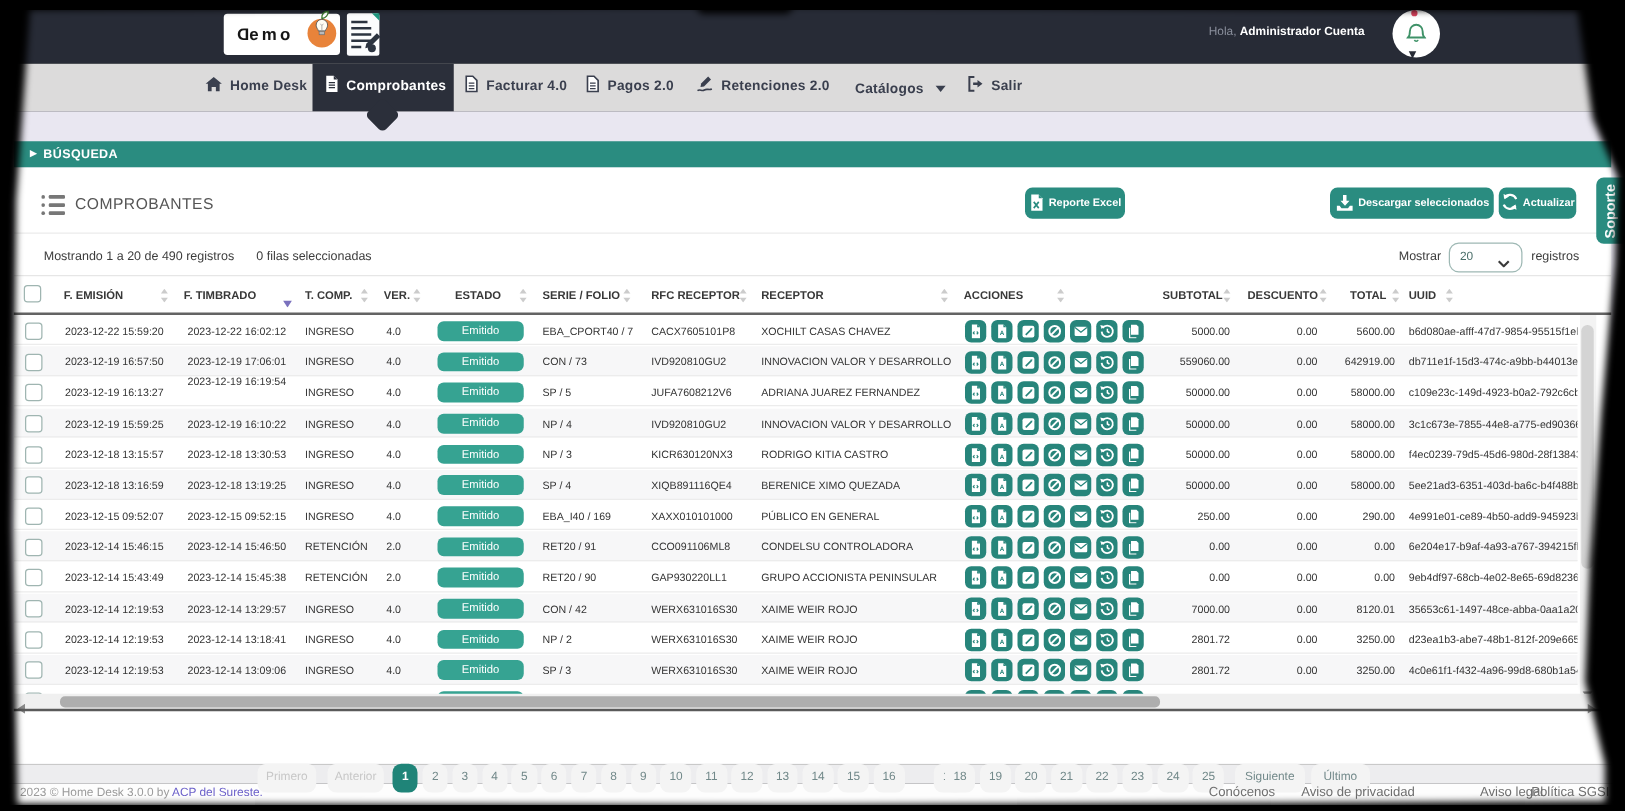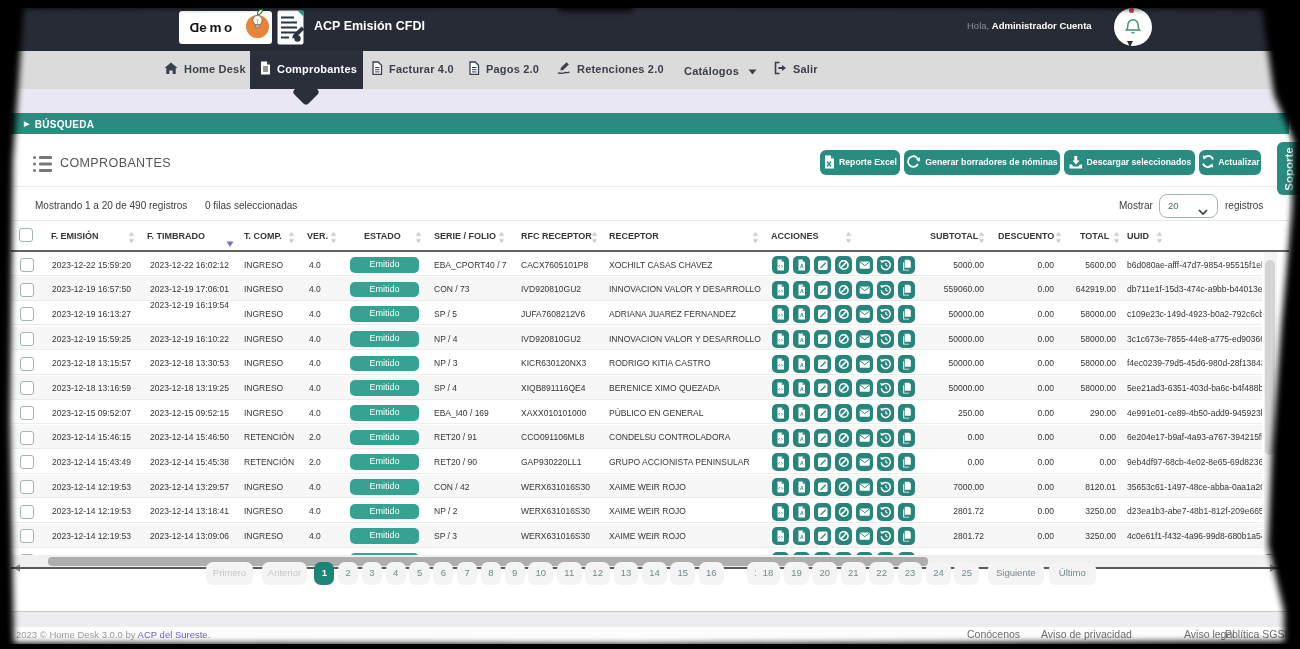--- a/index.html
+++ b/index.html
@@ -15,21 +15,21 @@
 .navitem{position:absolute;top:51px;height:37.5px;line-height:37.5px;font-size:11px;font-weight:bold;color:#3a3f4e;white-space:nowrap;letter-spacing:.2px}
 .navitem svg{vertical-align:-2px;margin-right:6px}
 .tbtn{position:absolute;height:25px;background:#2a8c80;border-radius:6px;color:#fff;font-size:8.7px;font-weight:bold;line-height:25px;text-align:center;white-space:nowrap}
 .tbtn svg{vertical-align:-3.5px;margin-right:4px}
 .hcell{position:absolute;top:222px;height:28px;line-height:28px;font-size:9px;font-weight:bold;color:#383838;white-space:nowrap}
 .cell{position:absolute;font-size:8.5px;color:#343434;white-space:nowrap;line-height:24.67px;height:24.67px}
 .cbx{position:absolute;width:14px;height:14px;border:1.6px solid #9fb5b1;border-radius:3px;background:#fff}
 .badge{position:absolute;width:69px;height:15.5px;background:#36a392;border-radius:5px;color:#fff;font-size:9px;line-height:15.5px;text-align:center}
 .abtn{position:absolute;width:17px;height:18px;background:#27857b;border-radius:5px}
 .abtn svg{position:absolute;left:50%;top:50%;transform:translate(-50%,-50%)}
-.pp{position:absolute;top:562px;height:22.5px;background:#f4f4f4;border-radius:7px;font-size:9.5px;color:#72898a;line-height:22.5px;text-align:center}
+.pp{position:absolute;top:611px;height:22.5px;background:#f4f4f4;border-radius:7px;font-size:9.5px;color:#72898a;line-height:22.5px;text-align:center}
 .srt{position:absolute;top:229px}
 
 </style></head><body>
 <div id="page">
 <div class="abs hdr"></div>
 <div class="abs nav"></div>
 <div class="abs content"></div>
 <div class="abs strip"></div>
 <div class="abs footer"></div>
 <div class="abs" style="left:179px;top:11px;width:93px;height:33px;background:#fff;border-radius:3px"></div>
@@ -41,21 +41,20 @@
         <path stroke="#999" stroke-width="0.6" fill="none" d="M7.3 11l1.2 1.5L9.7 11M8.5 12.5v4"></path>
         <rect x="6.3" y="17" width="4.4" height="2.8" fill="#b9babc" stroke="#666" stroke-width="0.5"></rect>
       </svg></div>
 <div class="abs" style="left:277px;top:10px"><svg width="30" height="35" viewBox="0 0 30 35" style="">
         <rect x="0.5" y="0.5" width="26" height="34" rx="2" fill="#fbfcfd"></rect>
         <path fill="#1f9880" d="M20.5 0.5h6v6z"></path>
         <path stroke="#2c3440" stroke-width="2" d="M4 7.5h13M4 12.5h16M4 17.5h16M4 22.5h16M4 27.5h8"></path>
         <path fill="#2c3440" d="M16 25l8.5-8.5 2.8 2.8L18.8 27.8l-3.6.8z"></path>
         <circle cx="20.5" cy="28.5" r="3.2" fill="#2c3440"></circle>
       </svg></div>
-<div class="abs" style="left:314px;top:15px;width:200px;height:22px;line-height:22px;color:#fff;font-size:12.5px;font-weight:bold">ACP Emisión CFDI</div>
 <div class="abs" style="left:967px;top:19px;height:14px;line-height:14px;font-size:9.5px;color:#8a8f9c">Hola, <b style="color:#fff">Administrador Cuenta</b></div>
 <div class="abs" style="left:1113.5px;top:8px;width:38px;height:38px;background:#fff;border-radius:50%"></div>
 <div class="abs" style="left:1124.5px;top:17.5px"><svg width="16" height="17" viewBox="0 0 16 17" style="">
         <path fill="none" stroke="#3f9268" stroke-width="1.5" d="M8 1.8a5.1 5.1 0 0 1 5.1 5.1c0 3.4.8 4.4 1.5 5.1H1.4c.7-.7 1.5-1.7 1.5-5.1A5.1 5.1 0 0 1 8 1.8z"></path>
         <path fill="none" stroke="#3f9268" stroke-width="1.3" d="M6.6 13.9a1.45 1.45 0 0 0 2.8 0"></path>
       </svg></div>
 <div class="abs" style="left:1129px;top:8px;width:4.5px;height:4.5px;background:#d8415c;border-radius:50%"></div>
 <div class="abs" style="left:1127px;top:41px;width:0;height:0;border-left:3.5px solid transparent;border-right:3.5px solid transparent;border-top:6px solid #272b36"></div>
 <div class="abs" style="left:250px;top:51px;width:113px;height:37.5px;background:#2b2f3a"></div>
 <div class="abs" style="left:296px;top:82px;width:20px;height:20px;background:#2b2f3a;border-radius:4px;transform:rotate(45deg)"></div>
@@ -95,24 +94,20 @@
         <rect x="6" y="8.5" width="13" height="3" rx="1" fill="#777"></rect>
         <rect x="0" y="15.0" width="3" height="3" rx="1.5" fill="#777"></rect>
         <rect x="6" y="15.0" width="13" height="3" rx="1" fill="#777"></rect>
       </svg></div>
 <div class="abs" style="left:60px;top:154px;height:18px;line-height:18px;font-size:12.5px;color:#555;letter-spacing:.4px">COMPROBANTES</div>
 <div class="tbtn" style="left:820px;top:150px;width:80px"><svg width="12" height="14" viewBox="0 0 12 14" style="">
         <path fill="#fff" d="M2 0.5h6l3 3v10H2z"></path>
         <path fill="#2a8c80" d="M8 0.5l3 3H8z"></path>
         <path stroke="#2a8c80" stroke-width="1.3" d="M4 6.5l4 5m0-5l-4 5"></path>
       </svg>Reporte Excel</div>
-<div class="tbtn" style="left:904px;top:150px;width:156px"><svg width="15" height="15" viewBox="0 0 15 15" style="">
-        <path fill="none" stroke="#fff" stroke-width="1.7" d="M12.6 7.2A5.3 5.3 0 1 0 12 10"></path>
-        <path fill="#fff" d="M13.8 3.2l.3 4.4-4-1.8z"></path>
-      </svg>Generar borradores de nóminas</div>
 <div class="tbtn" style="left:1064px;top:150px;width:131px"><svg width="15" height="14" viewBox="0 0 15 14" style="">
         <path fill="#fff" d="M6.4 1h2.8v4.5h2.4L8 9.5 4.4 5.5h2z"></path>
         <path fill="#fff" d="M1.5 9.5h2.2l1.5 2h5.2l1.5-2h2.2v4h-12.6z"></path>
       </svg>Descargar seleccionados</div>
 <div class="tbtn" style="left:1199px;top:150px;width:62px"><svg width="14" height="15" viewBox="0 0 14 15" style="">
         <path fill="none" stroke="#fff" stroke-width="1.8" d="M13 5.3A5.4 5.4 0 0 0 3.6 4.2M3 9.7a5.4 5.4 0 0 0 9.4 1.1"></path>
         <path fill="#fff" d="M2.8 1.2l.7 4.2 3.8-2.2zM13.2 13.8l-.7-4.2-3.8 2.2z"></path>
       </svg>Actualizar</div>
 <div class="abs" style="left:11px;top:186px;width:1278px;height:1px;background:#ececec"></div>
 <div class="abs" style="left:35px;top:200px;height:12px;line-height:12px;font-size:10px;color:#3c3c3c">Mostrando 1 a 20 de 490 registros</div>

